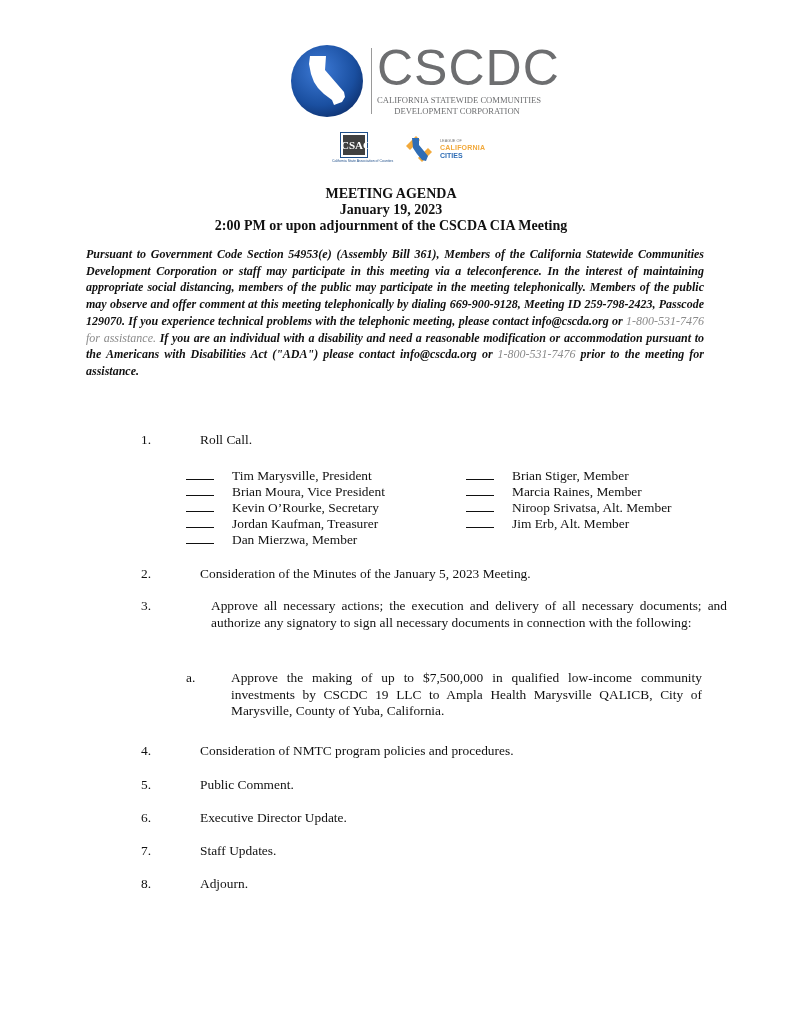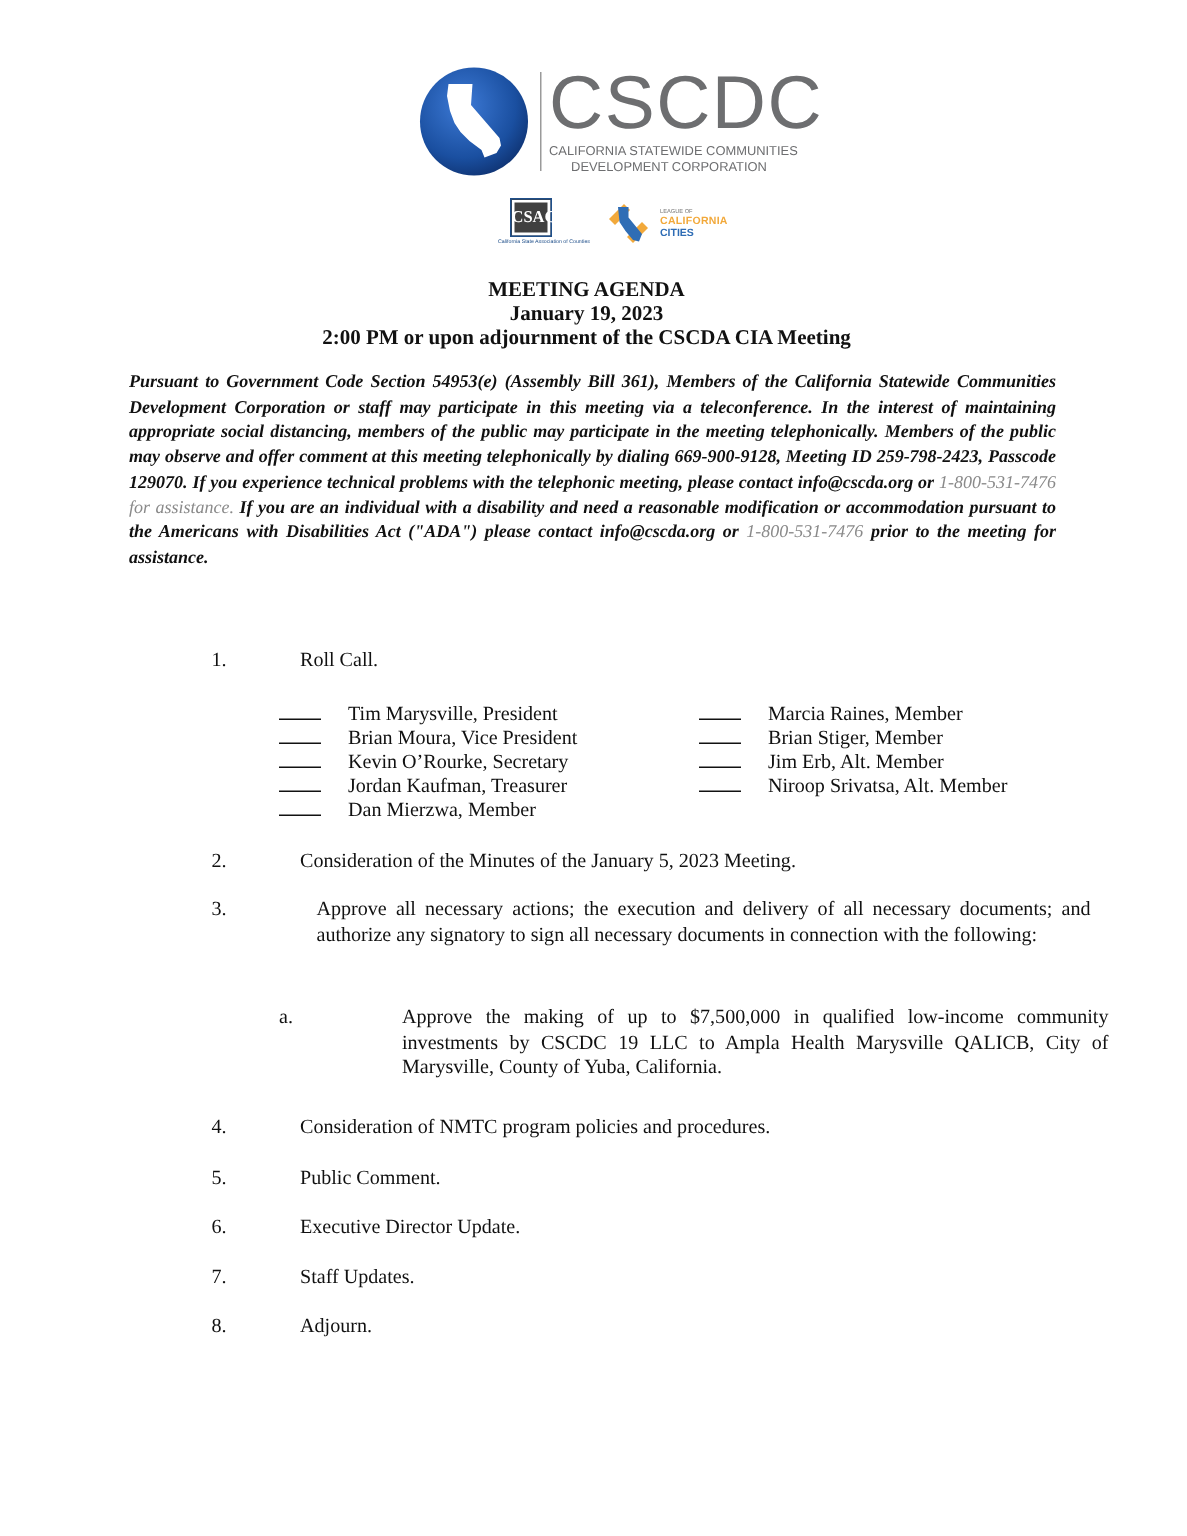--- a/index.html
+++ b/index.html
@@ -1,25 +1,25 @@
 <!DOCTYPE html>
 <html><head>
 <meta charset="utf-8">
 <style>
   html, body { margin: 0; padding: 0; background: #ffffff; }
   body { width: 791px; height: 1024px; position: relative; overflow: hidden;
          font-family: "Liberation Serif", "DejaVu Serif", serif; color: #111; }
 
   
-  .logo-main { position: absolute; left: 279px; top: 44px; width: 260px; height: 76px; }
+  .logo-main { position: absolute; left: 290px; top: 44px; width: 260px; height: 76px; }
   .logo-circle { position: absolute; left: 0; top: 0; width: 74px; height: 74px; }
   .logo-divider { position: absolute; left: 81px; top: 4px; width: 1px; height: 66px; background: #9a9a9a; }
   .logo-title { position: absolute; left: 87px; top: -4px; font-family: "Liberation Sans", "DejaVu Sans", sans-serif;
                 font-size: 50px; font-weight: normal; color: #6d6e70; letter-spacing: 1px; line-height: 56px; }
-  .logo-sub { position: absolute; left: 87px; width: 160px; text-align: center; font-family: Liberation Sans, sans-serif;
+  .logo-sub { position: absolute; left: 87px; width: 160px; text-align: center; font-family: Liberation Serif, serif;
               font-size: 8.6px; color: #6d6e70; line-height: 11px; white-space: nowrap; }
   .logo-sub.l1 { top: 51px; }
   .logo-sub.l2 { top: 62px; }
 
   .partner-csac { position: absolute; left: 334px; top: 132px; width: 62px; height: 40px; }
   .csac-box { position: absolute; left: 6px; top: 0; width: 26px; height: 24px; background: #404040; border: 1.5px solid #1f4f8a;
               color: #fff; font-family: "Liberation Serif", serif; font-weight: bold; font-size: 11px; text-align: center; line-height: 24px;
               box-shadow: inset 0 0 0 2px #fff; }
   .csac-caption { position: absolute; left: -2px; top: 27px; font-family: "Liberation Sans", sans-serif; font-size: 3.5px; color: #1f4f8a; white-space: nowrap; }
 
@@ -120,44 +120,44 @@
     </div>
   <div class="roll-row">
       <span class="roll-blank"></span>
       <span>Dan Mierzwa, Member</span>
     </div>
 </div>
 
 <div class="roll right">
   <div class="roll-row">
       <span class="roll-blank"></span>
+      <span>Brian Stiger, Member</span>
+    </div>
+  <div class="roll-row">
+      <span class="roll-blank"></span>
       <span>Marcia Raines, Member</span>
     </div>
   <div class="roll-row">
       <span class="roll-blank"></span>
-      <span>Brian Stiger, Member</span>
+      <span>Niroop Srivatsa, Alt. Member</span>
     </div>
   <div class="roll-row">
       <span class="roll-blank"></span>
       <span>Jim Erb, Alt. Member</span>
-    </div>
-  <div class="roll-row">
-      <span class="roll-blank"></span>
-      <span>Niroop Srivatsa, Alt. Member</span>
     </div>
 </div>
 
 <div class="item-num" style="top:566px;">2.</div>
 <div class="item-text" style="top:566px;">Consideration of the Minutes of the January 5, 2023 Meeting.</div>
 
 <div class="item-num" style="top:598px;">3.</div>
 <div class="item-text wide" style="top:598px;margin-left:11px;">Approve all necessary actions; the execution and delivery of all necessary documents; and authorize any signatory to sign all necessary documents in connection with the following:</div>
 
 <div class="sub-letter" style="top:670px;">a.</div>
-<div class="sub-text" style="top:670px;margin-left:37px;">Approve the making of up to $7,500,000 in qualified low-income community investments by CSCDC 19 LLC to Ampla Health Marysville QALICB, City of Marysville, County of Yuba, California.</div>
+<div class="sub-text" style="top:670px;">Approve the making of up to $7,500,000 in qualified low-income community investments by CSCDC 19 LLC to Ampla Health Marysville QALICB, City of Marysville, County of Yuba, California.</div>
 
 <div class="item-num" style="top:743px;">4.</div>
 <div class="item-text" style="top:743px;">Consideration of NMTC program policies and procedures.</div>
 
 <div class="item-num" style="top:777px;">5.</div>
 <div class="item-text" style="top:777px;text-align:center;">Public Comment.</div>
 
 <div class="item-num" style="top:810px;">6.</div>
 <div class="item-text" style="top:810px;">Executive Director Update.</div>
 

